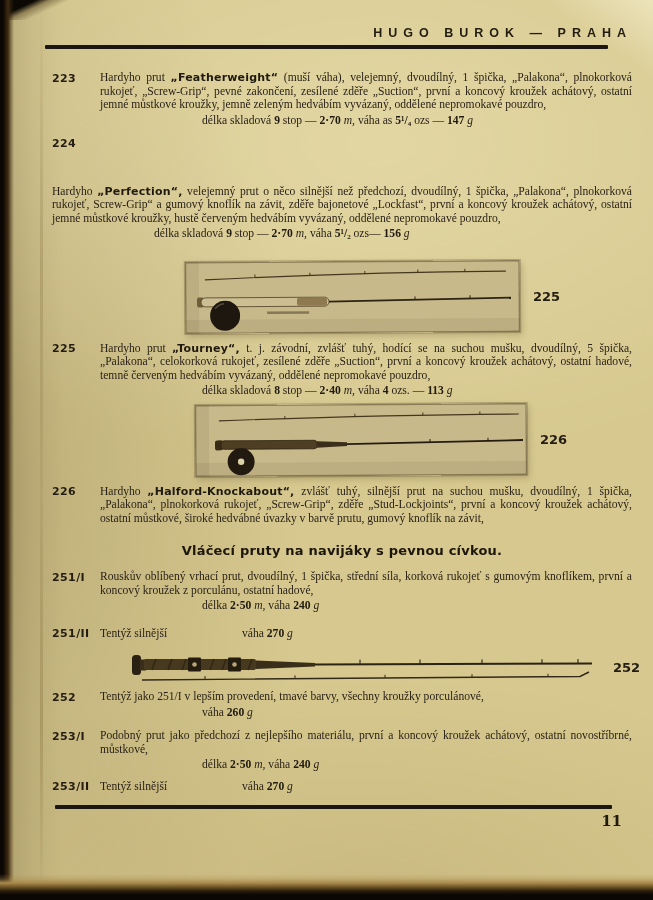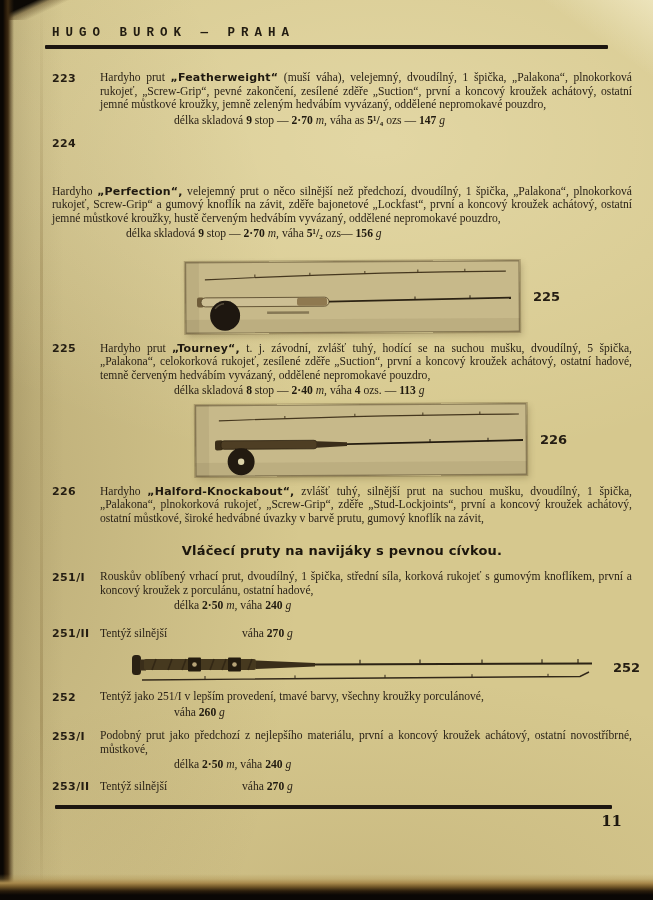--- a/index.html
+++ b/index.html
@@ -34,43 +34,43 @@
   .crease-tr{
     position:absolute;right:0;top:0;width:120px;height:90px;z-index:3;pointer-events:none;
     background:linear-gradient(215deg, rgba(255,250,225,0.5) 0%, rgba(255,250,225,0) 45%);
   }
   .gutter-crease{
     position:absolute;left:40px;top:0;bottom:0;width:3px;z-index:2;
     background:linear-gradient(180deg, rgba(120,95,45,0) 0%, rgba(120,95,45,0.25) 30%, rgba(120,95,45,0.1) 55%, rgba(120,95,45,0.3) 80%, rgba(120,95,45,0) 100%);
   }
   .content{position:absolute;left:52px;right:21px;top:0;z-index:8;}
   .brand{
-    margin-top:26px;text-align:left;
-    font-family:Liberation Mono, monospace;font-weight:700;
+    margin-top:26px;text-align:right;
+    font-family:Liberation Sans, sans-serif;font-weight:700;
     font-size:12.5px;letter-spacing:6px;color:#221c11;white-space:nowrap;
   }
   .rule{height:4px;background:#1c1610;border-radius:1px;}
   .rule-top{margin-top:5px;margin-left:-7px;width:563px;}
   .rule-bottom{margin-top:12px;margin-left:3px;width:557px;}
   .pagenum{
     margin-top:3px;margin-right:10px;text-align:right;
     font-weight:700;font-size:15px;font-family:"DejaVu Serif",serif;color:#1f190f;
   }
   .item{display:flex;align-items:flex-start;}
   .item-num{
     flex:0 0 48px;font-family:"DejaVu Sans","Liberation Sans",sans-serif;
     font-weight:700;font-size:11px;letter-spacing:0.4px;color:#241d12;padding-top:0.5px;
   }
   .item-bodycol{flex:1;min-width:0;}
   .item-body{
     font-size:11.6px;line-height:13.5px;text-align:justify;color:#2b2318;
   }
   .item-body.rel{position:relative;text-align:left;}
   .spec{
-    font-size:11.6px;line-height:13.5px;margin-left:74px;margin-top:2px;text-align:left;
+    font-size:11.6px;line-height:13.5px;margin-left:102px;margin-top:2px;text-align:left;
   }
   .spec-inline{position:absolute;left:142px;top:0;font-size:11.6px;line-height:13.5px;}
   .b{font-weight:700;color:#201a0f;}
   .i{font-style:italic;}
   .sname{
     font-family:"DejaVu Sans","Liberation Sans",sans-serif;font-weight:700;
     font-size:11px;letter-spacing:0.2px;color:#1f1910;
   }
   .heading{
     text-align:center;font-family:"DejaVu Sans","Liberation Sans",sans-serif;

